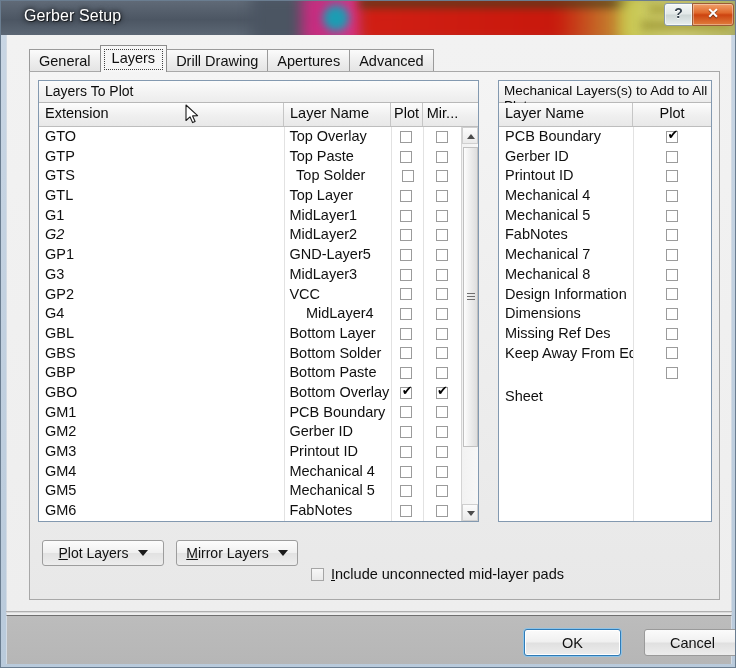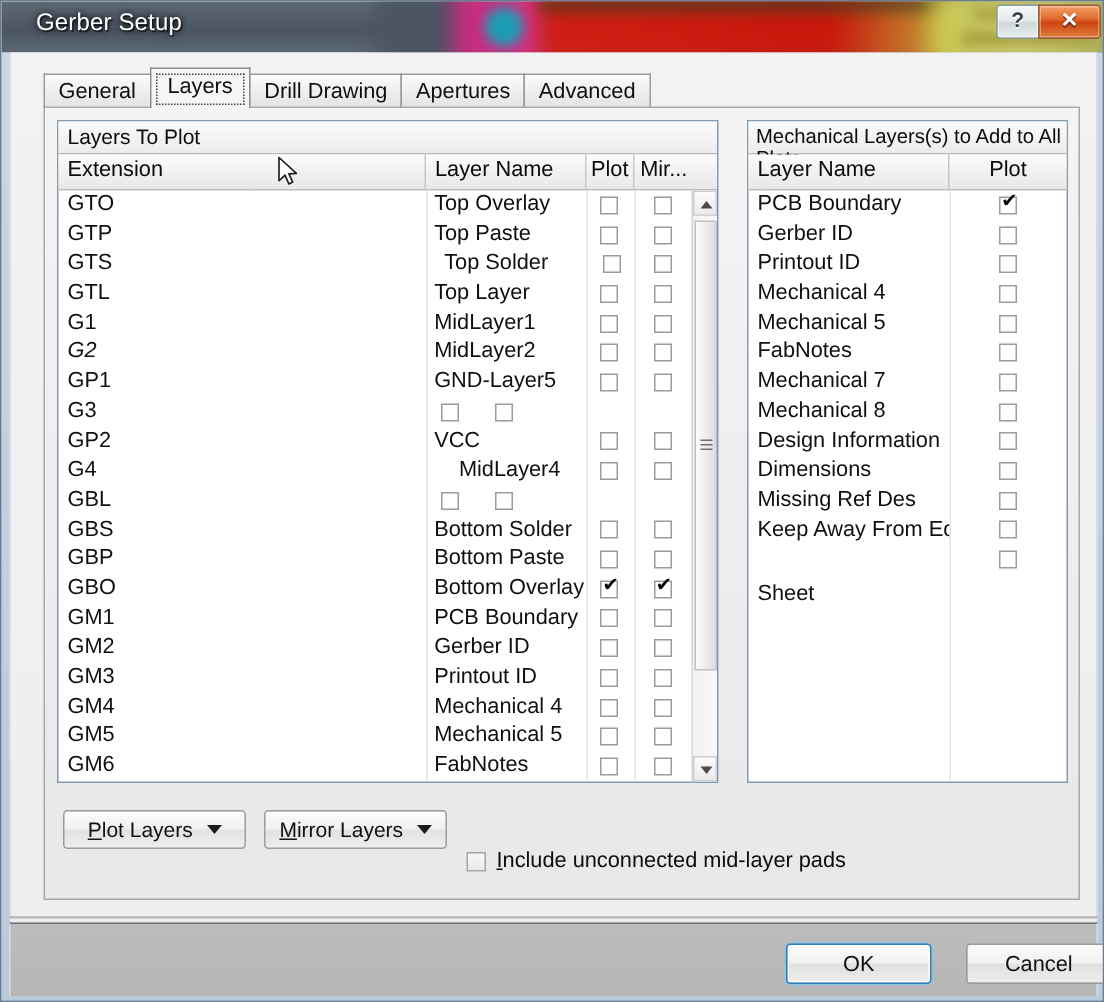--- a/index.html
+++ b/index.html
@@ -467,20 +467,21 @@
                 <div class="cell" style="width: 107px;">GND-Layer5</div>
                 <div class="cell chk" style="width: 32px;">
                   <span class="cbox"></span>
                 </div>
                 <div class="cell chk" style="width: 39px;">
                   <span class="cbox"></span>
                 </div>
               </div>
               <div class="lv-row">
                 <div class="cell" style="width: 245px;">G3</div>
+                <div class="cell" style="width: 107px;">MidLayer3</div>
                 <div class="cell chk" style="width: 32px;">
                   <span class="cbox"></span>
                 </div>
                 <div class="cell chk" style="width: 39px;">
                   <span class="cbox"></span>
                 </div>
               </div>
               <div class="lv-row">
                 <div class="cell" style="width: 245px;">GP2</div>
                 <div class="cell" style="width: 107px;">VCC</div>
@@ -496,20 +497,21 @@
                 <div class="cell" style="width: 107px; text-align: center;">MidLayer4</div>
                 <div class="cell chk" style="width: 32px;">
                   <span class="cbox"></span>
                 </div>
                 <div class="cell chk" style="width: 39px;">
                   <span class="cbox"></span>
                 </div>
               </div>
               <div class="lv-row">
                 <div class="cell" style="width: 245px;">GBL</div>
+                <div class="cell" style="width: 107px;">Bottom Layer</div>
                 <div class="cell chk" style="width: 32px;">
                   <span class="cbox"></span>
                 </div>
                 <div class="cell chk" style="width: 39px;">
                   <span class="cbox"></span>
                 </div>
               </div>
               <div class="lv-row">
                 <div class="cell" style="width: 245px;">GBS</div>
                 <div class="cell" style="width: 107px;">Bottom Solder</div>

